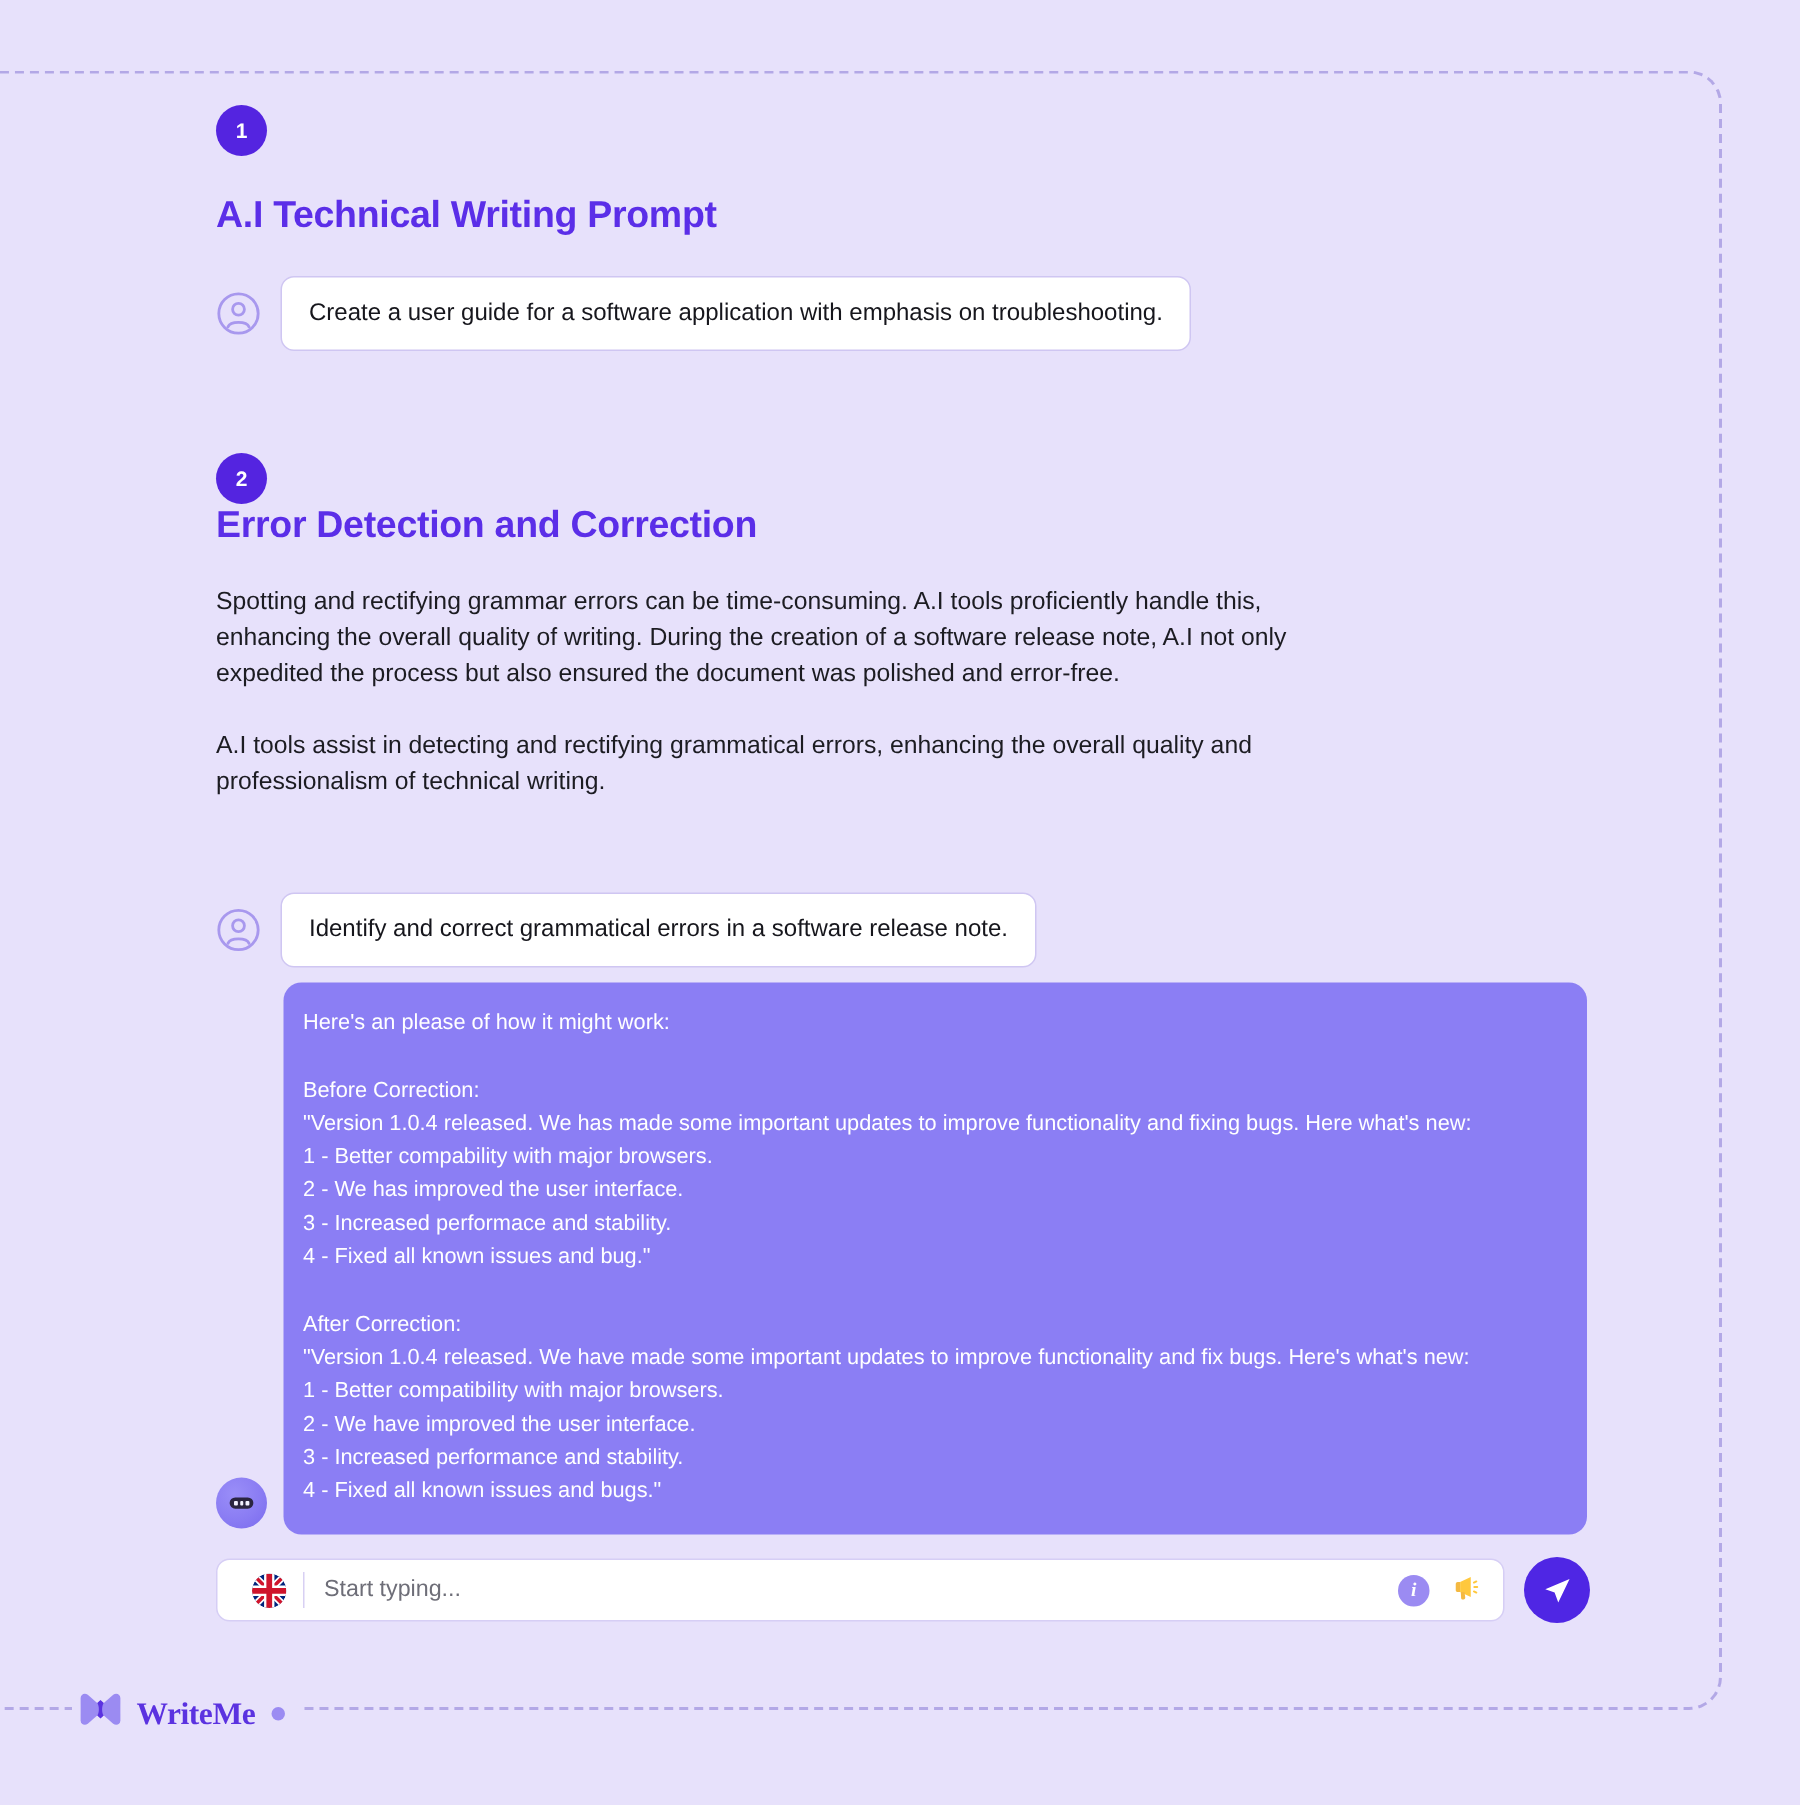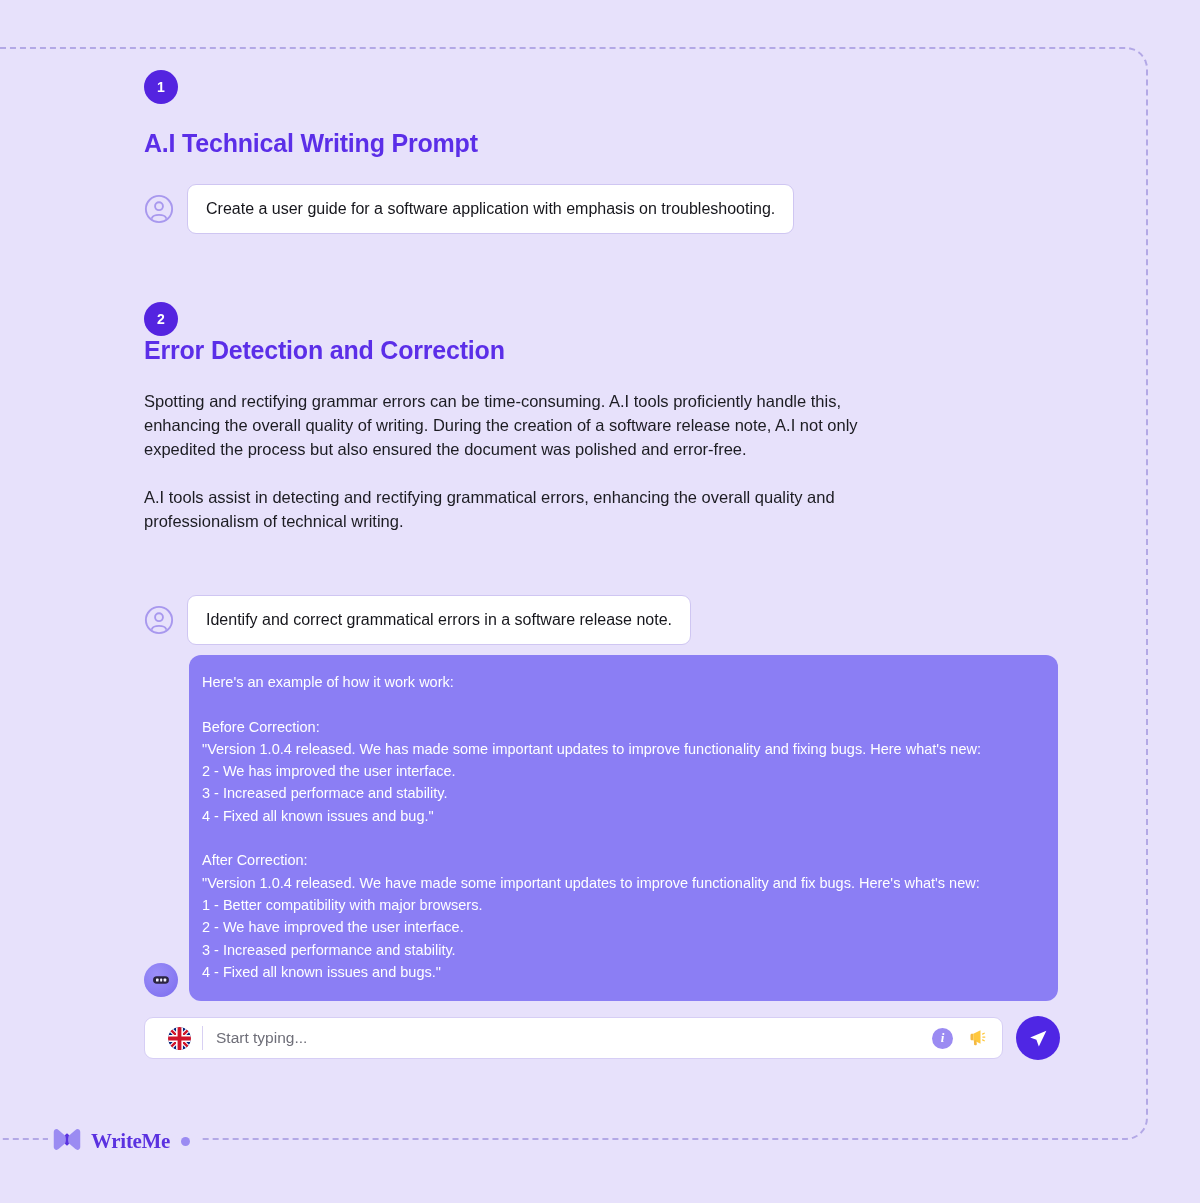--- a/index.html
+++ b/index.html
@@ -260,24 +260,25 @@
     <div class="bot-row" style="margin-top:10px;">
       <span class="avatar-bot">
         <svg viewBox="0 0 24 24" width="20" height="20">
           <rect x="2.5" y="7.5" width="19" height="9" rx="4.5" fill="#2B2540"></rect>
           <rect x="6" y="10.3" width="3.1" height="3.6" rx="0.8" fill="#F2F0FF"></rect>
           <rect x="11" y="10.3" width="2.4" height="3.6" rx="0.8" fill="#F2F0FF"></rect>
           <rect x="15.2" y="10.3" width="3.1" height="3.6" rx="0.8" fill="#F2F0FF"></rect>
         </svg>
       </span>
       <div class="bot-bubble">
-        <div>Here's an example of how it work work:</div>
+        <div>Here's an please of how it might work:</div>
         <div class="blank"></div>
         <div>Before Correction:</div>
         <div>"Version 1.0.4 released. We has made some important updates to improve functionality and fixing bugs. Here what's new:</div>
+        <div>1 - Better compability with major browsers.</div>
         <div>2 - We has improved the user interface.</div>
         <div>3 - Increased performace and stability.</div>
         <div>4 - Fixed all known issues and bug."</div>
         <div class="blank"></div>
         <div>After Correction:</div>
         <div>"Version 1.0.4 released. We have made some important updates to improve functionality and fix bugs. Here's what's new:</div>
         <div>1 - Better compatibility with major browsers.</div>
         <div>2 - We have improved the user interface.</div>
         <div>3 - Increased performance and stability.</div>
         <div>4 - Fixed all known issues and bugs."</div>

